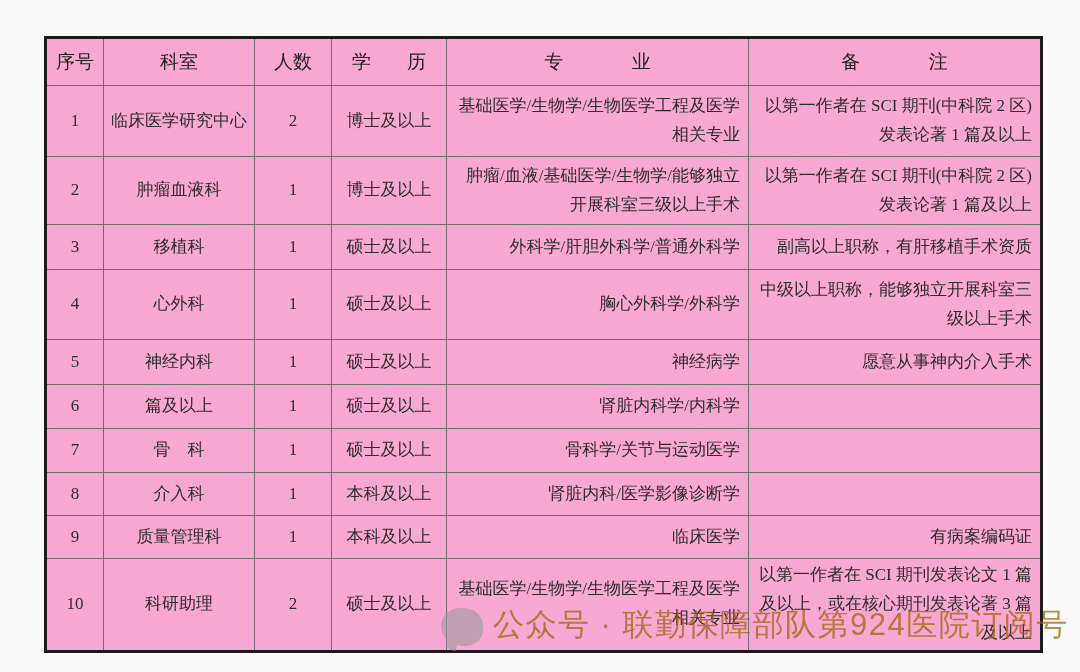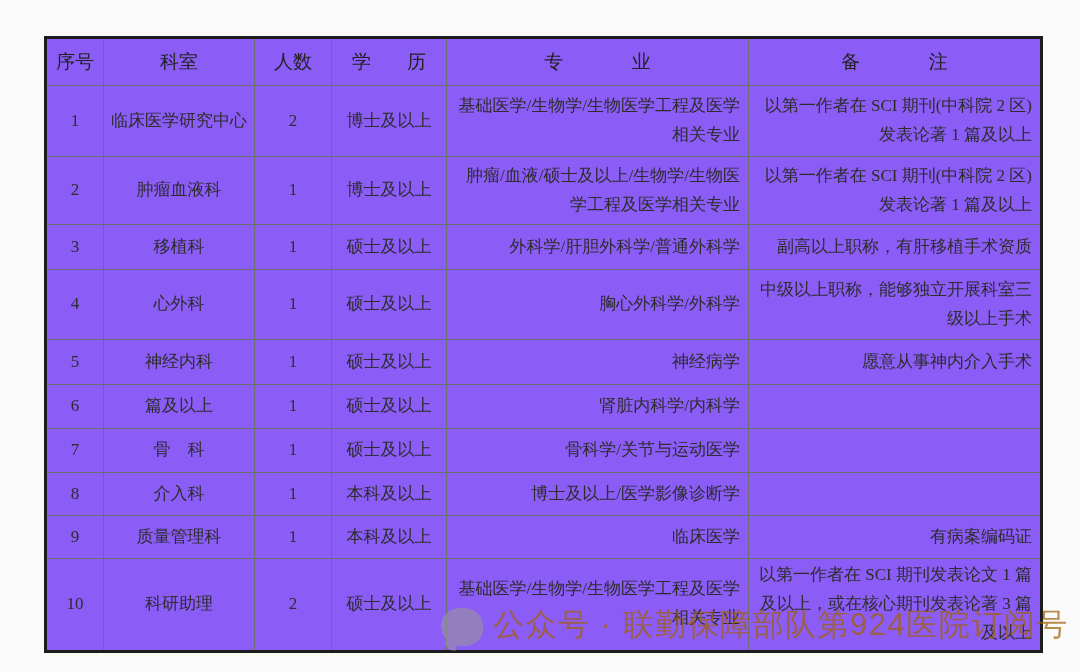--- a/index.html
+++ b/index.html
@@ -5,21 +5,21 @@
   html,body{margin:0;padding:0;}
   body{
     width:1080px;height:672px;position:relative;overflow:hidden;
     background:#fafafa;
     font-family:"Liberation Serif","DejaVu Serif",serif;
     color:#2d2d2d;
   }
   .recruit-table{
     position:absolute;left:44px;top:36px;width:996px;
     border-collapse:collapse;table-layout:fixed;
-    background:#8b5cf6;
+    background:#f9a8d4;
     border:3px solid #1c1c1c;
   }
   .recruit-table th,.recruit-table td{
     border:1px solid #6e6e6e;
     vertical-align:middle;
     overflow:hidden;
   }
   thead tr{height:48px;}
   thead th{
     font-weight:normal;font-size:19px;color:#222;
@@ -93,21 +93,21 @@
       <td class="c-center">2</td>
       <td class="c-center">博士及以上</td>
       <td class="c-left">基础医学/生物学/生物医学工程及医学相关专业</td>
       <td class="c-left">以第一作者在 SCI 期刊(中科院 2 区)发表论著 1 篇及以上</td>
     </tr>
     <tr>
       <td class="c-center">2</td>
       <td class="c-center">肿瘤血液科</td>
       <td class="c-center">1</td>
       <td class="c-center">博士及以上</td>
-      <td class="c-left">肿瘤/血液/硕士及以上/生物学/生物医学工程及医学相关专业</td>
+      <td class="c-left">肿瘤/血液/基础医学/生物学/能够独立开展科室三级以上手术</td>
       <td class="c-left">以第一作者在 SCI 期刊(中科院 2 区)发表论著 1 篇及以上</td>
     </tr>
     <tr>
       <td class="c-center">3</td>
       <td class="c-center">移植科</td>
       <td class="c-center">1</td>
       <td class="c-center">硕士及以上</td>
       <td class="c-left">外科学/肝胆外科学/普通外科学</td>
       <td class="c-left">副高以上职称，有肝移植手术资质</td>
     </tr>
@@ -141,21 +141,21 @@
       <td class="c-center">1</td>
       <td class="c-center">硕士及以上</td>
       <td class="c-left">骨科学/关节与运动医学</td>
       <td class="c-left"></td>
     </tr>
     <tr>
       <td class="c-center">8</td>
       <td class="c-center">介入科</td>
       <td class="c-center">1</td>
       <td class="c-center">本科及以上</td>
-      <td class="c-left">博士及以上/医学影像诊断学</td>
+      <td class="c-left">肾脏内科/医学影像诊断学</td>
       <td class="c-left"></td>
     </tr>
     <tr>
       <td class="c-center">9</td>
       <td class="c-center">质量管理科</td>
       <td class="c-center">1</td>
       <td class="c-center">本科及以上</td>
       <td class="c-left">临床医学</td>
       <td class="c-left">有病案编码证</td>
     </tr>

